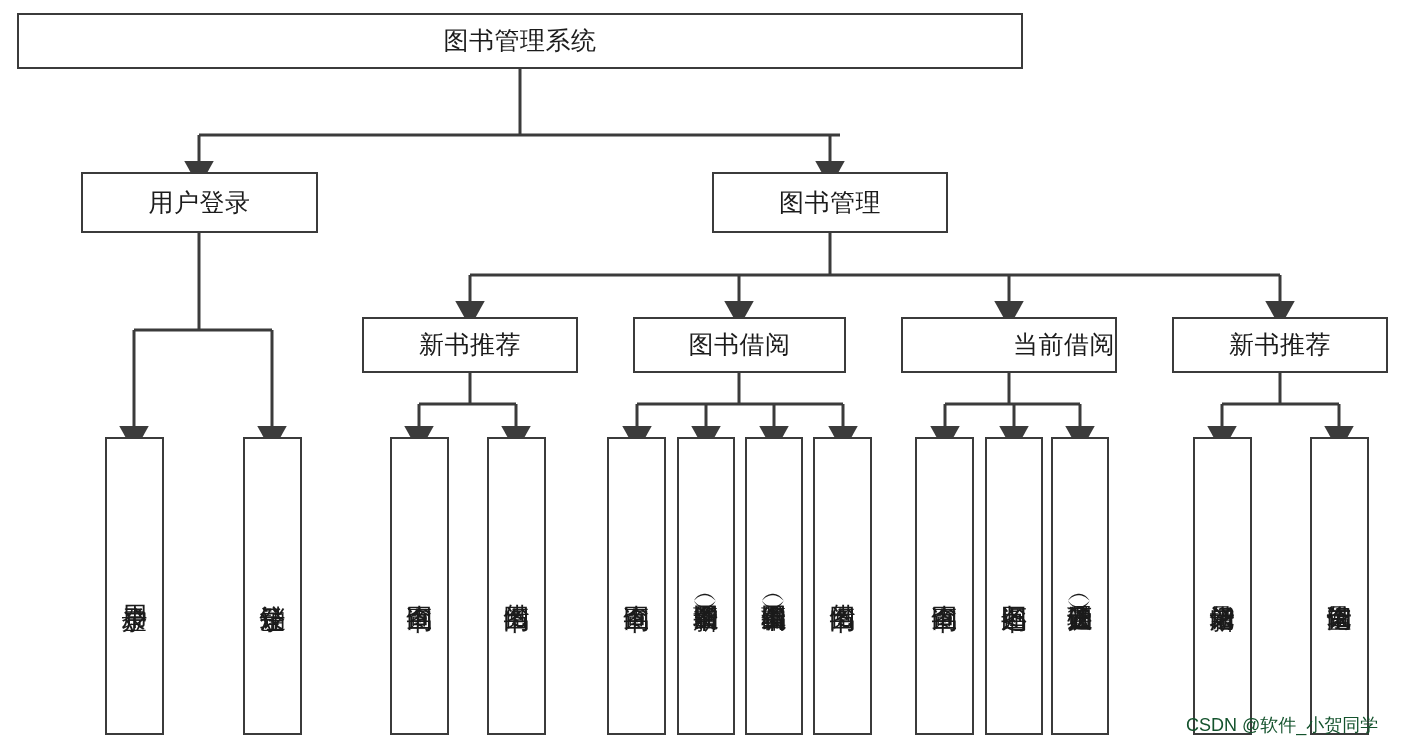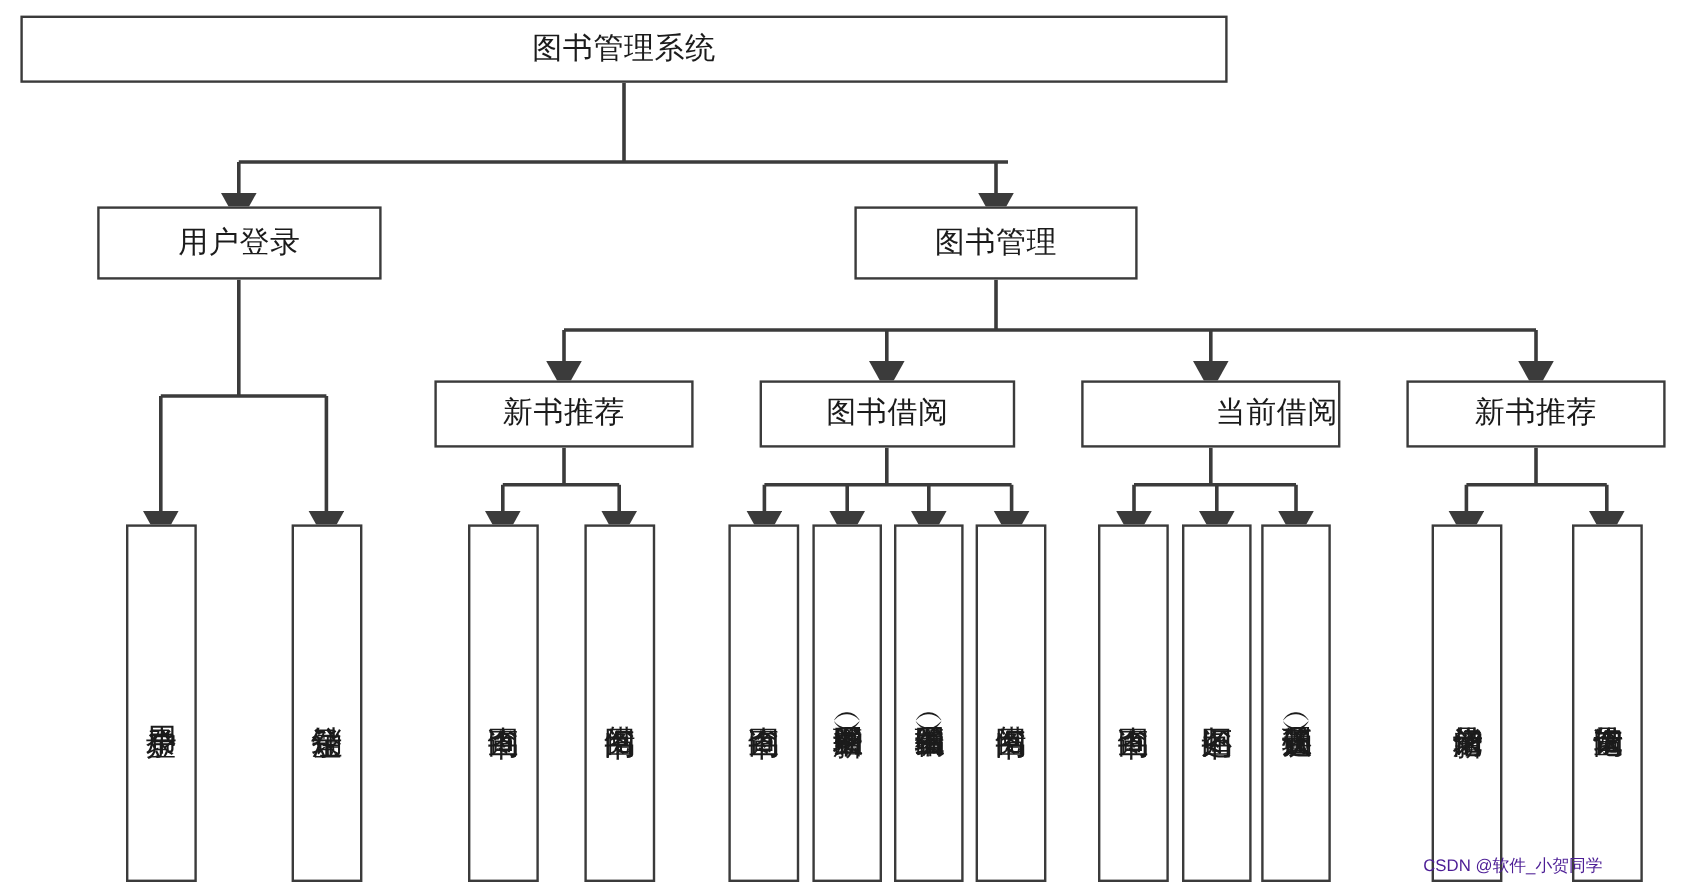--- a/index.html
+++ b/index.html
@@ -59,22 +59,22 @@
   }
   .node.vert.tight .label {
     font-size: 25px;
     line-height: 1.3;
     letter-spacing: 0px;
   }
   .watermark {
     position: absolute;
     left: 1186px;
     top: 713px;
-    font-size: 14px;
-    color: #4c1d95;
+    font-size: 18px;
+    color: #14532d;
     white-space: nowrap;
     font-family: "Liberation Sans", "DejaVu Sans", sans-serif;
   }
 </style>
 </head>
 <body>
 
 <div id="canvas">
 
   <svg id="edges" viewBox="0 0 1405 747">

